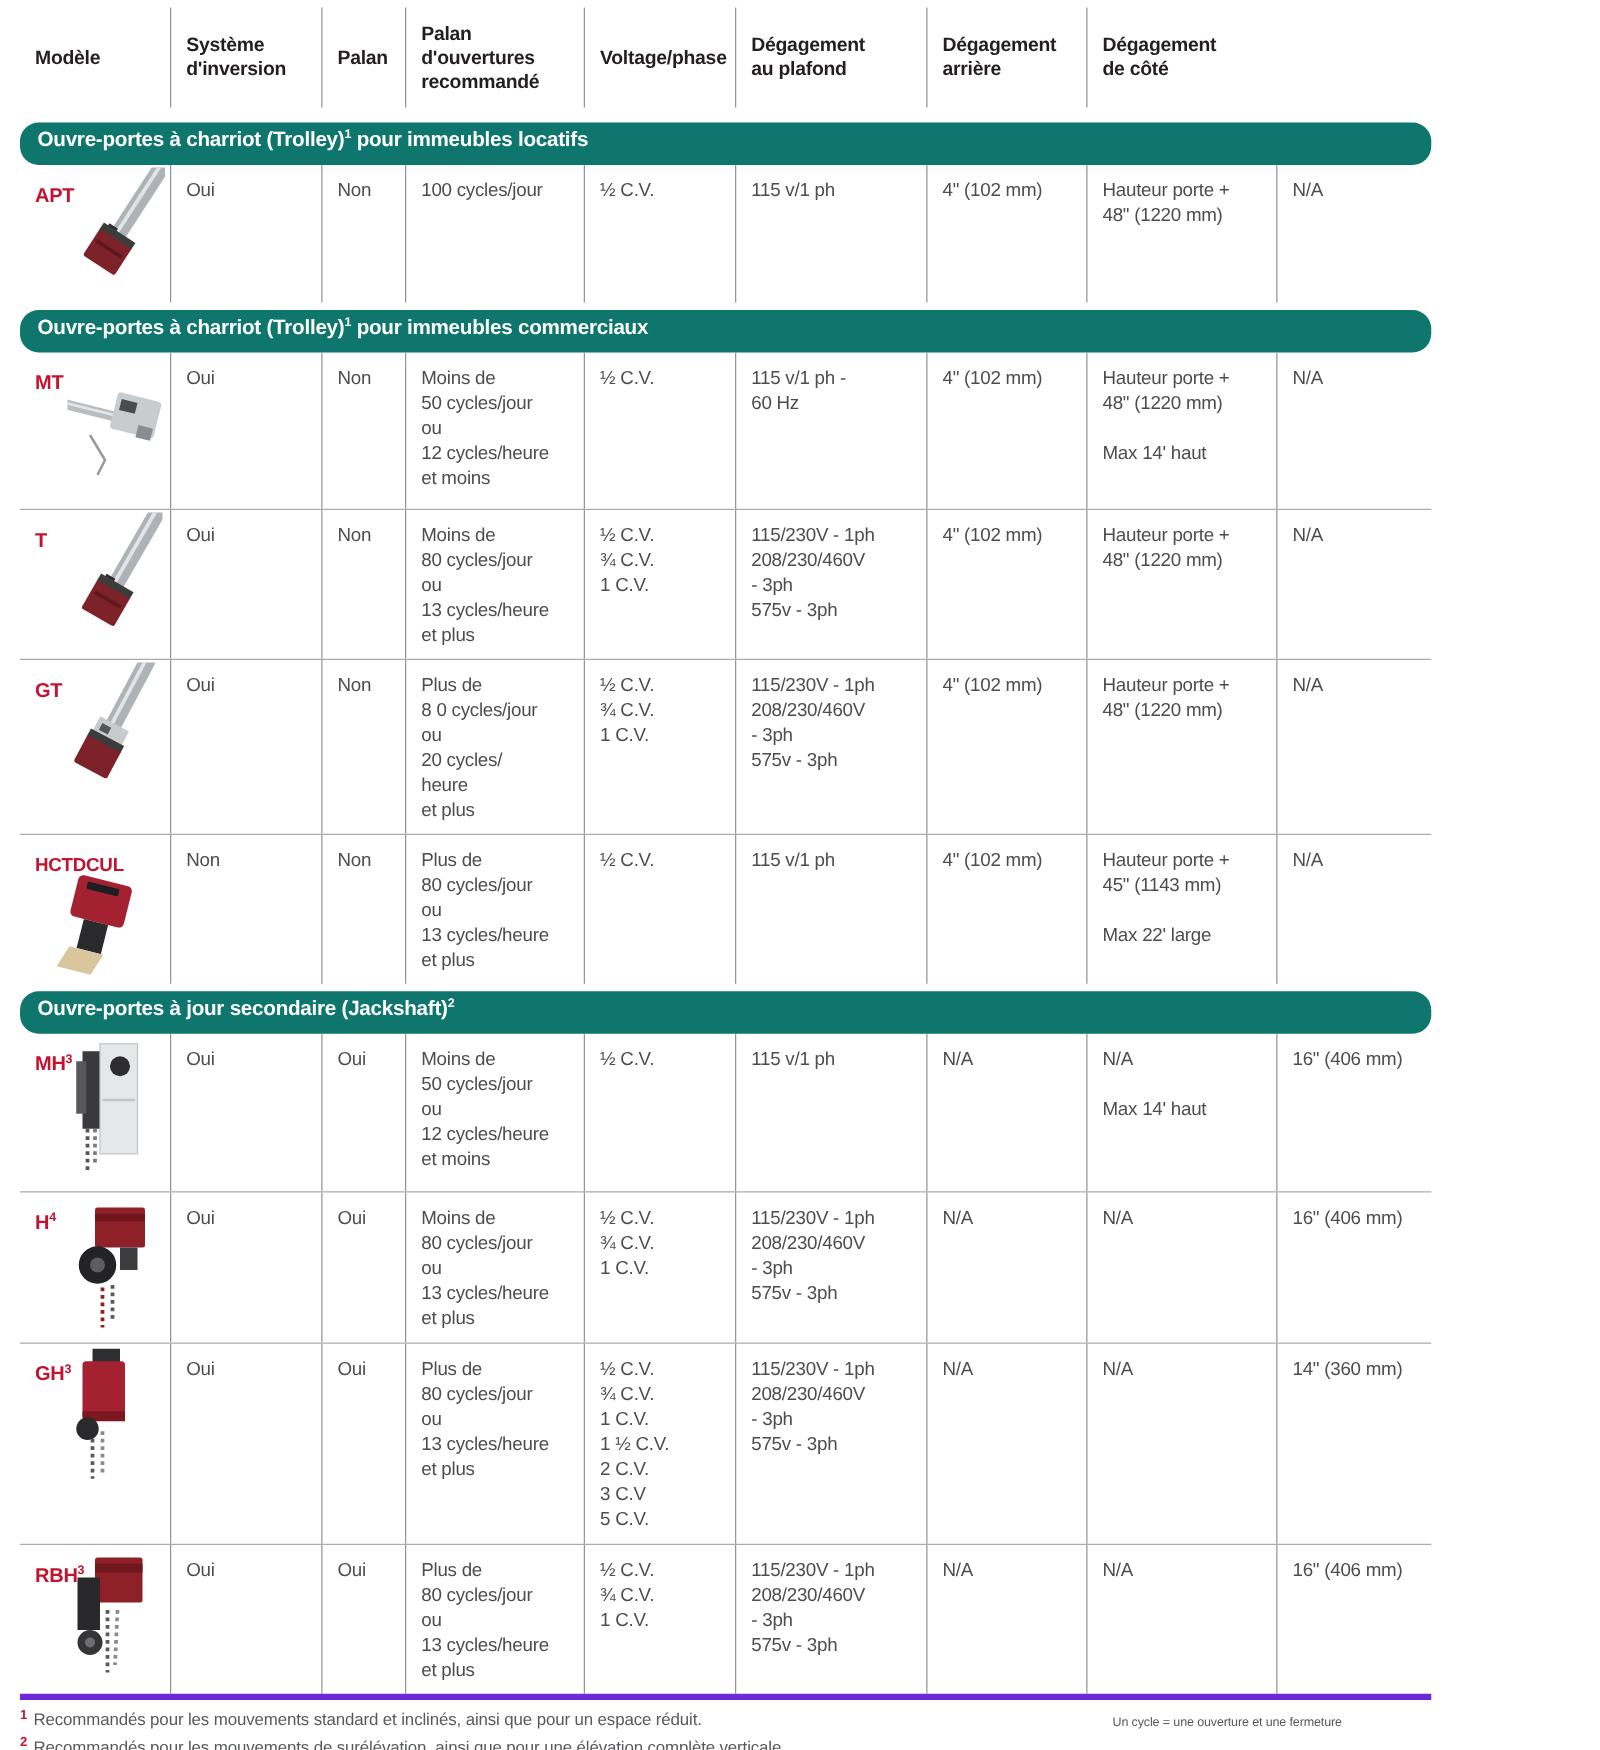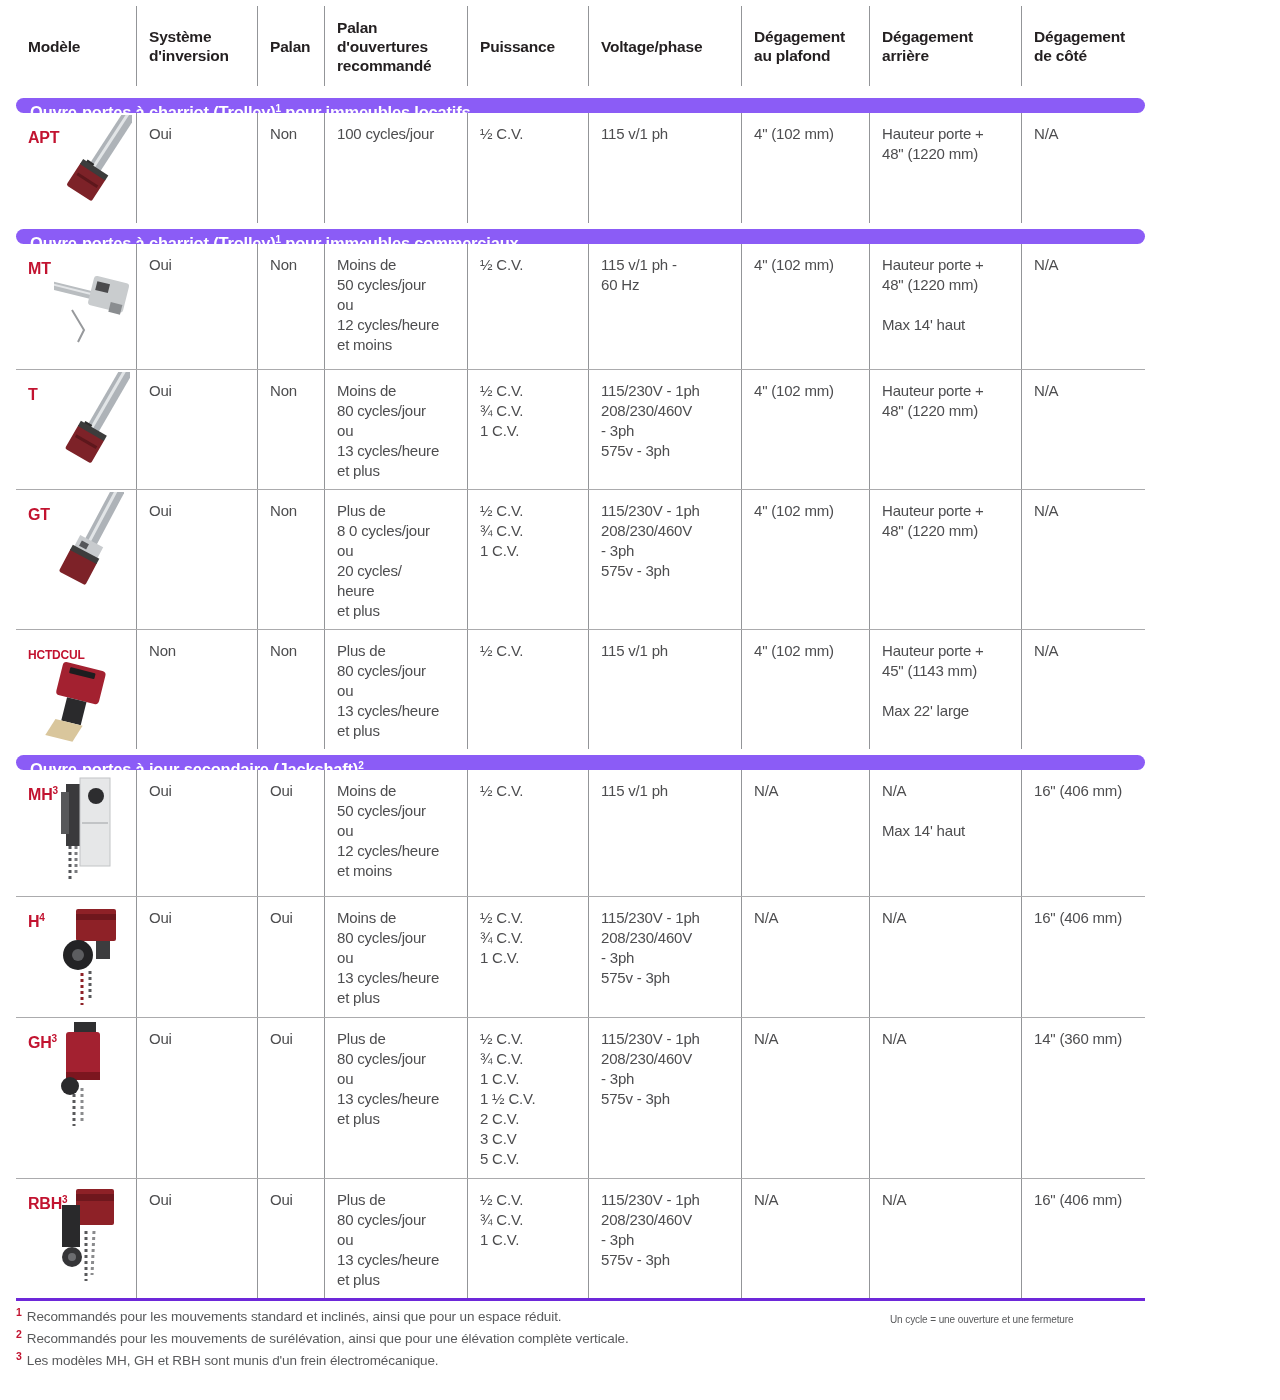--- a/index.html
+++ b/index.html
@@ -18,30 +18,30 @@
   .head-row{height:92px;align-items:center;}
   .head-cell{
     font-weight:bold;color:#231f20;font-size:15.5px;line-height:19px;
     white-space:pre-line;padding:6px 6px 6px 12px;letter-spacing:-0.2px;
     height:80px;display:flex;align-items:center;box-sizing:border-box;
   }
   .head-cell:first-child{padding-left:12px;text-align:center;}
   .head-cell:not(:last-child){border-right:1px solid #939598;}
   
   .banner{
-    background:#8b5cf6;color:#ffffff;border-radius:15px;
-    height:15px;line-height:29px;margin:6px 0 0 0;
+    background:#0f766e;color:#ffffff;border-radius:15px;
+    height:34px;line-height:29px;margin:6px 0 0 0;
     font-weight:bold;font-size:16.5px;padding-left:14px;
     letter-spacing:-0.2px;
   }
   .banner sup{font-size:10px;vertical-align:super;line-height:0;}
   
   .row{position:relative;}
   .row + .row{border-top:1px solid #ababad;}
-  .section-3 .row:last-child{border-bottom:3px solid #6d28d9;}
+  .section-3 .row:last-child{border-bottom:5px solid #6d28d9;}
   .cell{
     font-size:15px;line-height:20px;color:#4d4d4f;
     white-space:pre-line;padding:11px 6px 8px 12px;
     box-sizing:border-box;letter-spacing:-0.2px;
   }
   .cell:not(:last-child){border-right:1px solid #939598;}
   .model-cell{position:relative;padding:0;}
   .model-name{
     position:absolute;top:11px;left:12px;
     font-weight:bold;color:#c21330;font-size:16px;letter-spacing:-0.2px;
@@ -60,21 +60,20 @@
 <div class="table">
 
   <div class="grid head-row">
     <div class="head-cell">Modèle</div>
     <div class="head-cell">Système
 d'inversion</div>
     <div class="head-cell">Palan</div>
     <div class="head-cell">Palan
 d'ouvertures
 recommandé</div>
-    <div class="head-cell">Puissance</div>
     <div class="head-cell">Voltage/phase</div>
     <div class="head-cell">Dégagement
 au plafond</div>
     <div class="head-cell">Dégagement
 arrière</div>
     <div class="head-cell">Dégagement
 de côté</div>
   </div>
 
   <div class="section section-1">
@@ -205,21 +204,21 @@
 - 3ph
 575v - 3ph</div>
       <div class="cell">4" (102 mm)</div>
       <div class="cell">Hauteur porte +
 48" (1220 mm)</div>
       <div class="cell">N/A</div>
     </div>
 
     <div class="grid row" style="min-height:119px">
       <div class="cell model-cell">
-        <div class="model-name" style="font-size:12px"><span>HCTDCUL</span><sup></sup></div>
+        <div class="model-name" style="font-size:15px"><span>HCTDCUL</span><sup></sup></div>
         <svg class="photo" style="right:20px;top:28px" width="76" height="90" viewBox="0 0 76 90">
           <g transform="rotate(14 38 45)">
             <rect x="14" y="8" width="44" height="34" rx="4" fill="#a32130"></rect>
             <rect x="22" y="12" width="26" height="6" rx="1" fill="#1d1d1f"></rect>
             <rect x="26" y="42" width="20" height="24" fill="#2a2a2c"></rect>
             <polygon points="20,66 48,66 42,84 14,84" fill="#d9c69c"></polygon>
           </g>
         </svg>
       </div>
       <div class="cell">Non</div>

